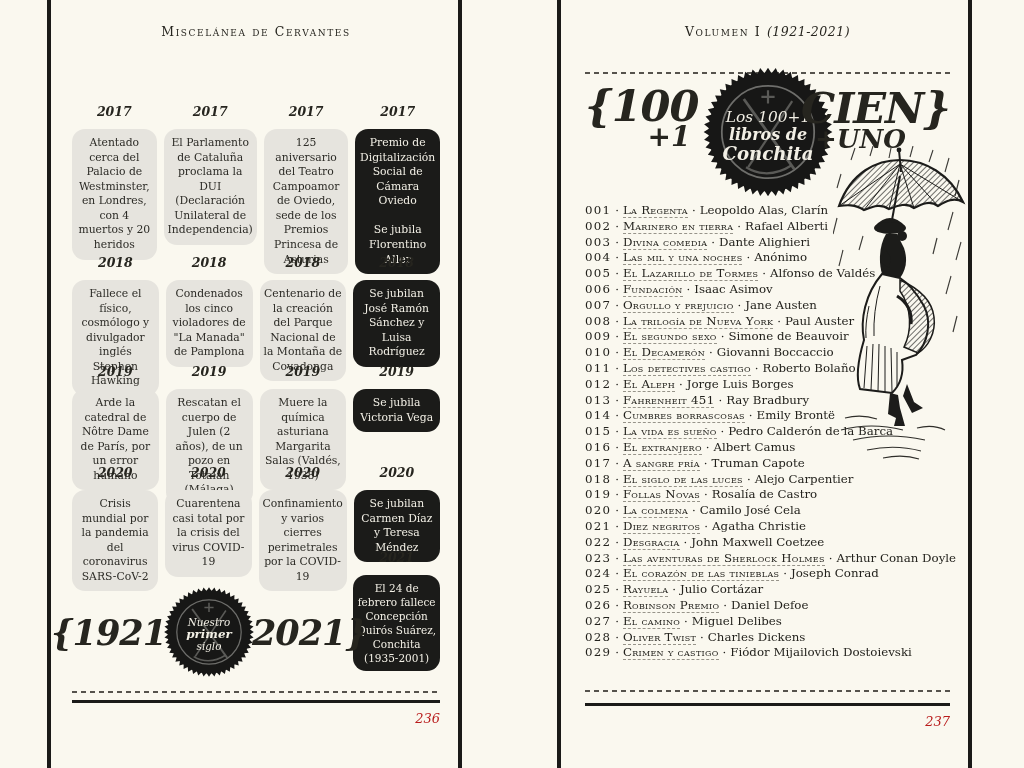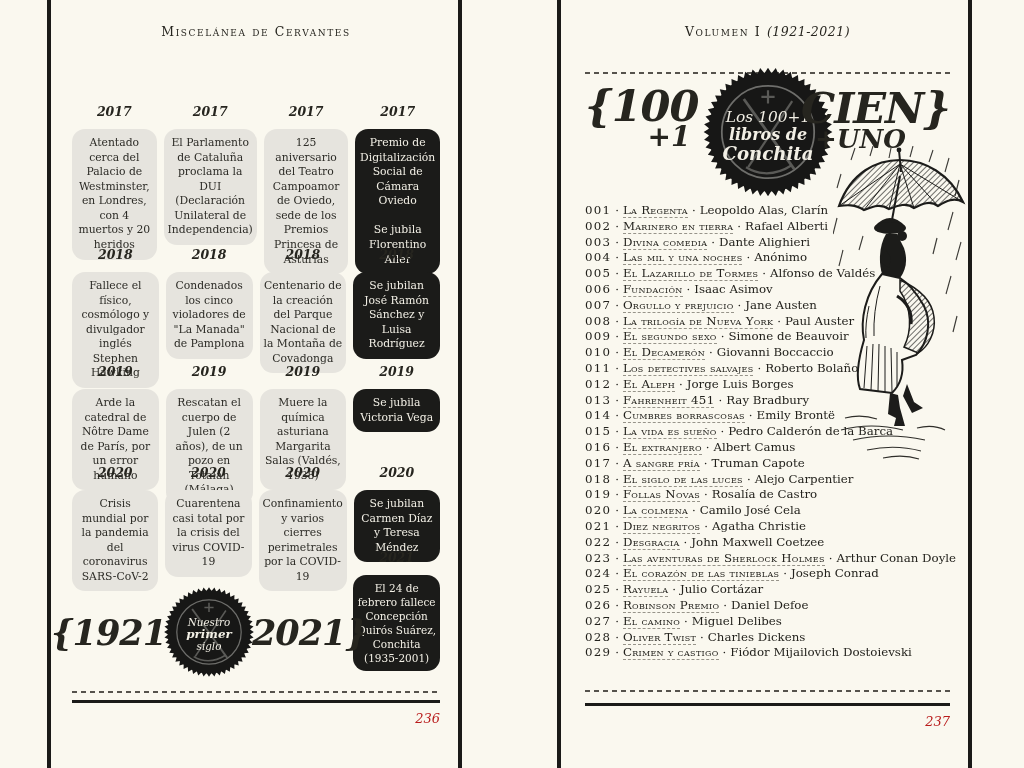--- a/index.html
+++ b/index.html
@@ -37,21 +37,21 @@
     position:absolute;left:0;width:100%;
     display:grid;grid-template-columns:repeat(4,1fr);column-gap:7px;align-items:start;
   }
   .theadrow{top:70px;}
   .colhead{text-align:center;}
   .colhead .hdash{height:2px;margin:0 0 4px;
     background-image:repeating-linear-gradient(to right,#45443F 0 4px,transparent 4px 8px);}
   .colhead .hdash.b{margin:4px 0 0;}
   .colhead .hlabel{font-variant:small-caps;font-size:11.5px;letter-spacing:0.8px;line-height:14px;}
 
-  .trow.y2017{top:104px;} .trow.y2018{top:247px;} .trow.y2019{top:364px;}
+  .trow.y2017{top:104px;} .trow.y2018{top:255px;} .trow.y2019{top:364px;}
   .trow.y2020{top:465px;} .trow.yfinal{top:550px;}
   .tyear{text-align:center;font-style:italic;font-weight:bold;font-size:12.5px;
          line-height:16px;margin:0 0 9px;}
   .tbox{
     padding:7px 4px;font-size:10.8px;line-height:1.35;text-align:center;
     white-space:pre-line;
     border-radius:13px;
   }
   .tbox.gray{background:#E6E4DE;color:#2C2B26;}
   .tbox.black{background:#1B1B19;color:#F2EFE5;}
@@ -372,21 +372,21 @@
 
       <div class="book-line">
         <span class="b-num">009</span><span class="b-sep">·</span><span class="b-title">El segundo sexo</span><span class="b-sep">·</span><span class="b-author">Simone de Beauvoir</span>
       </div>
 
       <div class="book-line">
         <span class="b-num">010</span><span class="b-sep">·</span><span class="b-title">El Decamerón</span><span class="b-sep">·</span><span class="b-author">Giovanni Boccaccio</span>
       </div>
 
       <div class="book-line">
-        <span class="b-num">011</span><span class="b-sep">·</span><span class="b-title">Los detectives salvajes</span><span class="b-sep">·</span><span class="b-author">Roberto Bolaño</span>
+        <span class="b-num">011</span><span class="b-sep">·</span><span class="b-title">Los detectives castigo</span><span class="b-sep">·</span><span class="b-author">Roberto Bolaño</span>
       </div>
 
       <div class="book-line">
         <span class="b-num">012</span><span class="b-sep">·</span><span class="b-title">El Aleph</span><span class="b-sep">·</span><span class="b-author">Jorge Luis Borges</span>
       </div>
 
       <div class="book-line">
         <span class="b-num">013</span><span class="b-sep">·</span><span class="b-title">Fahrenheit 451</span><span class="b-sep">·</span><span class="b-author">Ray Bradbury</span>
       </div>
 

